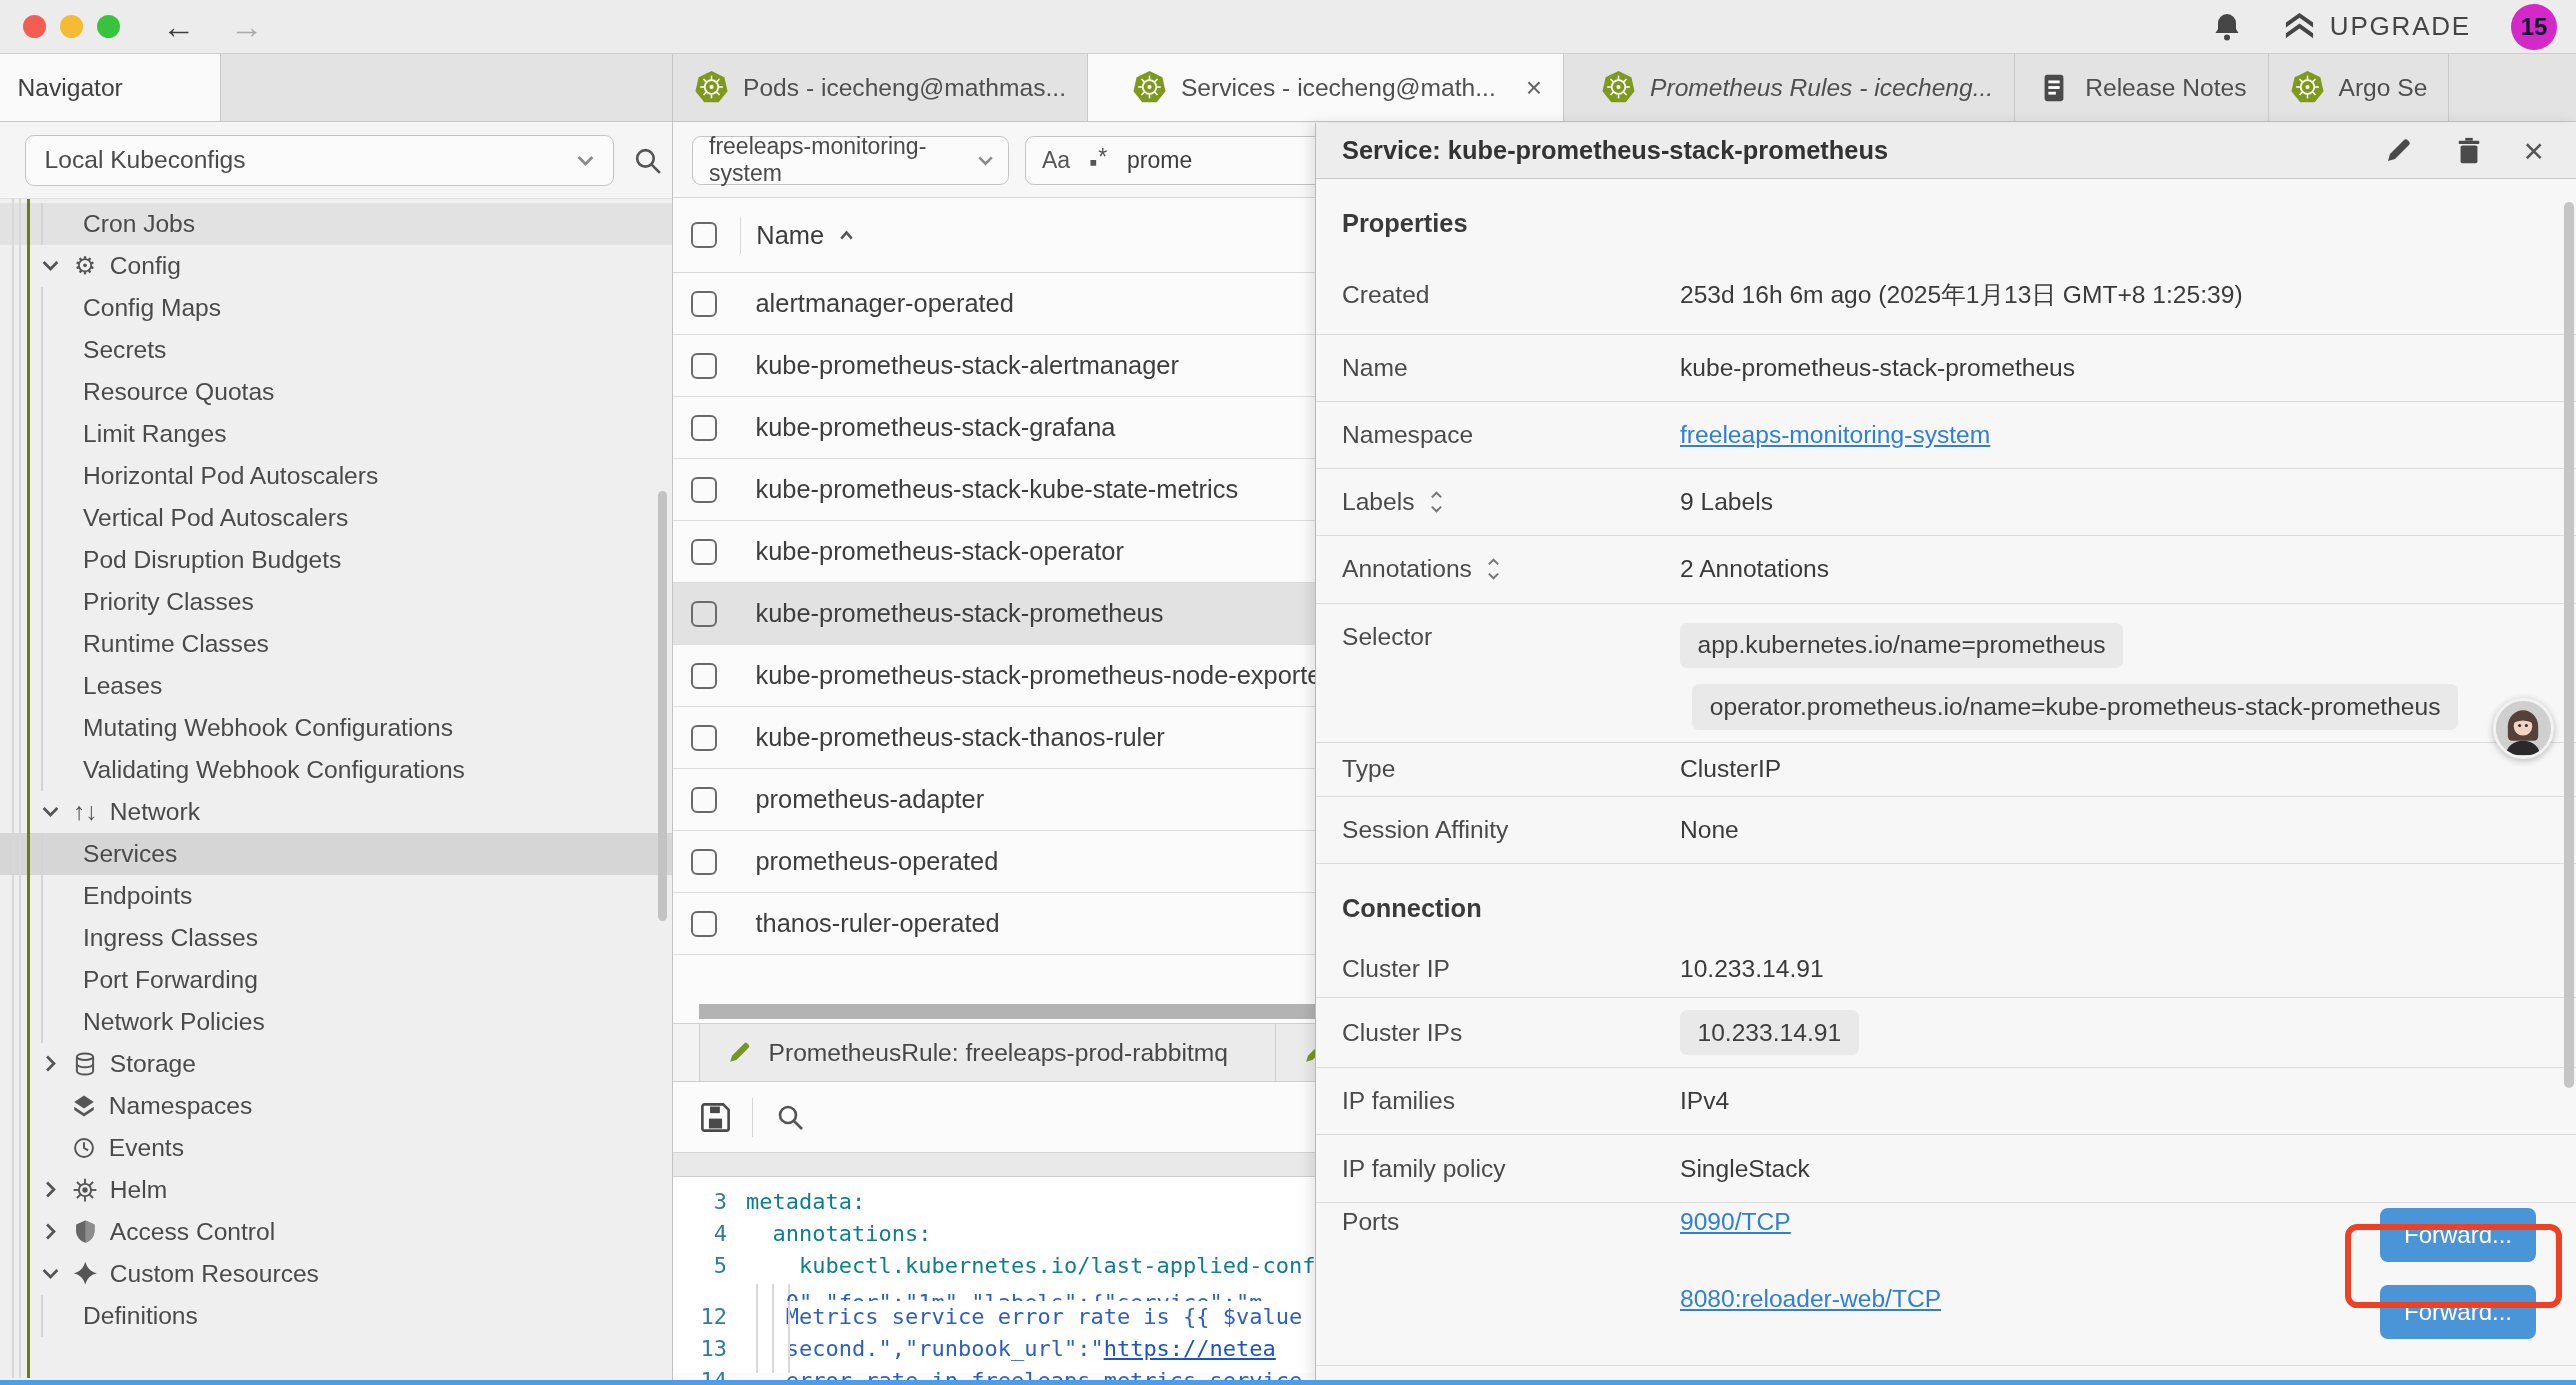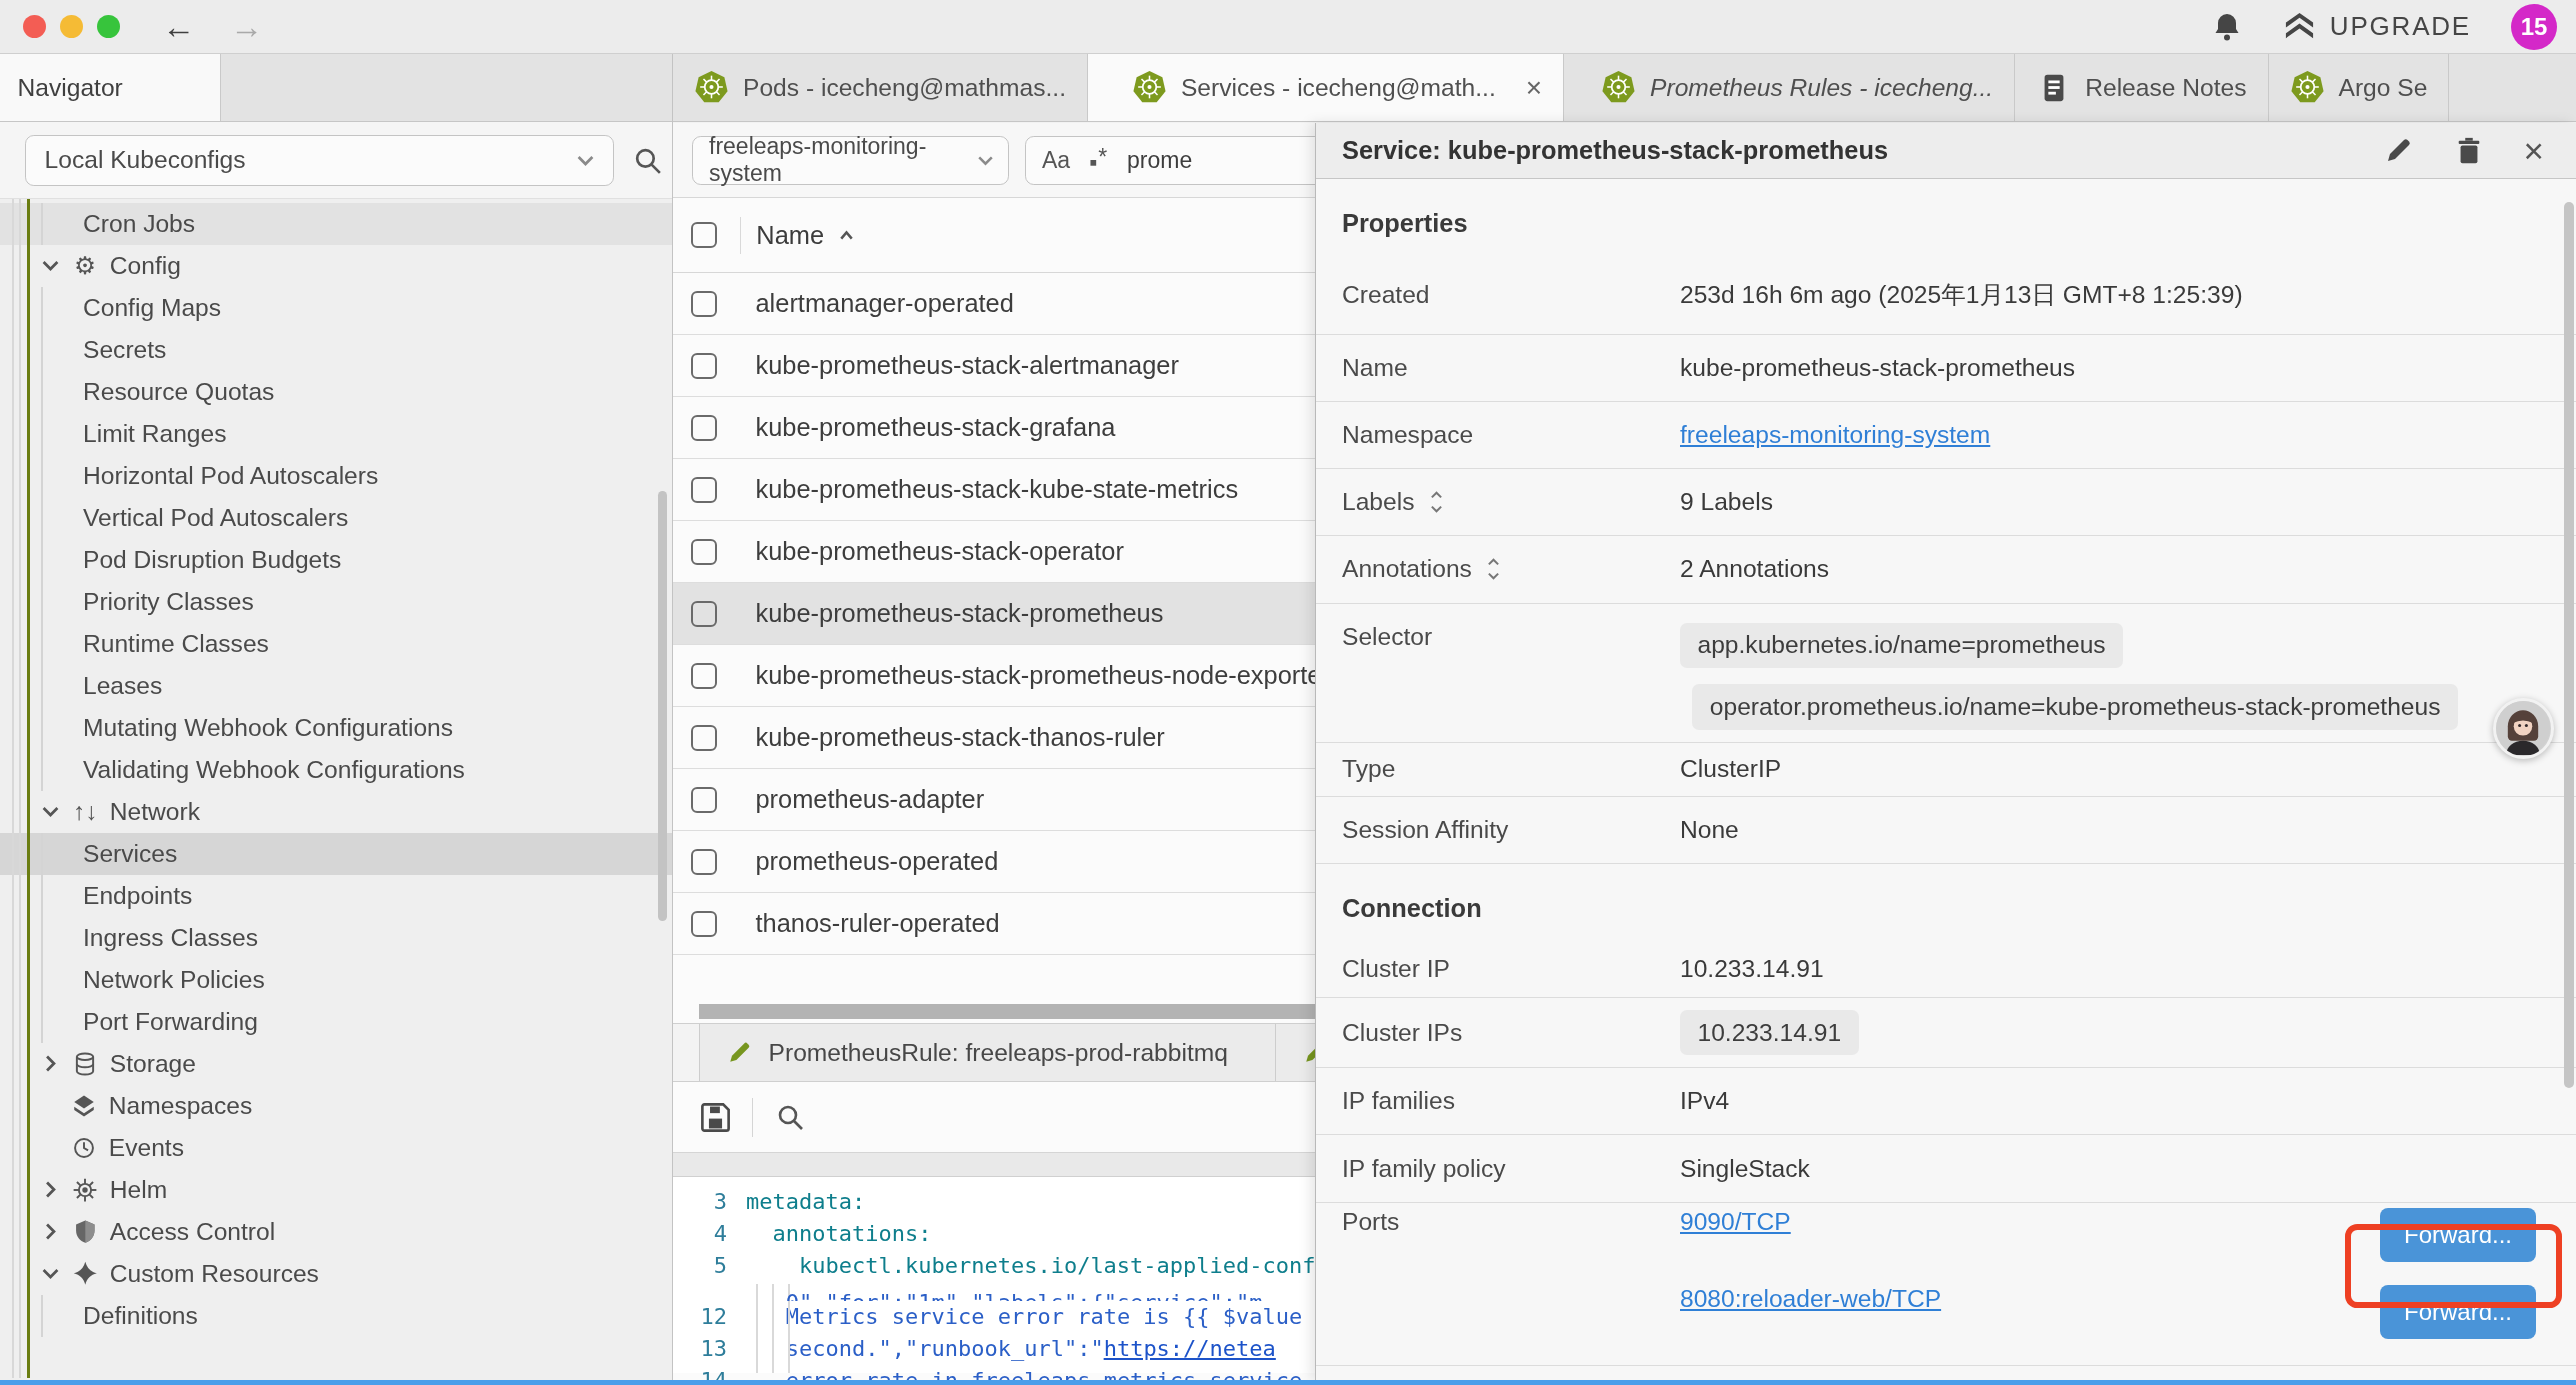--- a/index.html
+++ b/index.html
@@ -11,21 +11,21 @@
   .titlebar { position:absolute; left:0; top:0; width:2576px; height:54px; background:#ececec; border-bottom:1.8px solid #cfcfcf; display:flex; align-items:center; }
   .tl { width:23px; height:23px; border-radius:50%; margin-left:14px; }
   .tl.red{ background:#f35d54; margin-left:23px;}
   .tl.yellow{ background:#f5bb35; }
   .tl.green{ background:#37c43c; }
   .navarrow { font-size:33px; color:#3f3f3f; margin-left:42px; line-height:1; }
   .navarrow.fwd { color:#a9a9a9; margin-left:35px; }
   .titlebar-right { margin-left:auto; display:flex; align-items:center; gap:40px; margin-right:19px; }
   .icon { display:inline-flex; align-items:center; justify-content:center; }
   .upgrade { display:flex; align-items:center; gap:14px; color:#454545; font-size:26px; letter-spacing:1.8px; }
-  .notif-badge { width:46px; height:46px; border-radius:50%; background:#d428c8; color:#ffffff; font-size:24px; font-weight:bold; display:flex; align-items:center; justify-content:center; }
+  .notif-badge { width:46px; height:46px; border-radius:50%; background:#d428c8; color:#0f172a; font-size:24px; font-weight:bold; display:flex; align-items:center; justify-content:center; }
 
   
   .left-pane { position:absolute; left:0; top:54px; width:673px; height:1327px; background:#efefef; border-right:1.8px solid #c3c3c3; overflow:hidden; }
   .pane-tabs { height:68px; background:#e3e3e3; border-bottom:1.8px solid #c6c6c6; display:flex; }
   .nav-tab { width:221px; background:#f9f9f9; border-right:1.8px solid #c9c9c9; display:flex; align-items:center; padding-left:17.5px; font-size:24.6px; color:#3f3f3f; }
   .kubeconfig-row { height:77px; background:#f5f5f5; display:flex; align-items:center; border-bottom:0.9px solid #e0e0e0; }
   .select { display:flex; align-items:center; justify-content:space-between; border:1.8px solid #c4c4c4; border-radius:8.8px; background:#fbfbfb; color:#4a4a4a; }
   .kubeconfig-select { margin-left:24.6px; width:589px; height:51px; padding:0 16px 0 19px; font-size:24.6px; }
   .kc-search { margin-left:17.5px; }
   .tree { position:relative; height:1179px; padding-top:3.5px; }
@@ -244,25 +244,25 @@
         <div class="trow">
           <span class="guide"></span>
           <span class="lbl-child">Endpoints</span>
         </div>
         <div class="trow">
           <span class="guide"></span>
           <span class="lbl-child">Ingress Classes</span>
         </div>
         <div class="trow">
           <span class="guide"></span>
+          <span class="lbl-child">Port Forwarding</span>
+        </div>
+        <div class="trow">
+          <span class="guide"></span>
           <span class="lbl-child">Network Policies</span>
-        </div>
-        <div class="trow">
-          <span class="guide"></span>
-          <span class="lbl-child">Port Forwarding</span>
         </div>
         <div class="trow">
           <span class="chev">
             <svg width="23" height="23" viewBox="0 0 20 20" fill="none" stroke="#555" stroke-width="2.4">
               <polyline points="7,4 13,10 7,16"></polyline>
             </svg>
           </span>
           <span class="gicon">
             <svg width="26" height="26" viewBox="0 0 32 32" fill="none" stroke="#555" stroke-width="2.4">
               <ellipse cx="16" cy="7" rx="10" ry="4"></ellipse>

